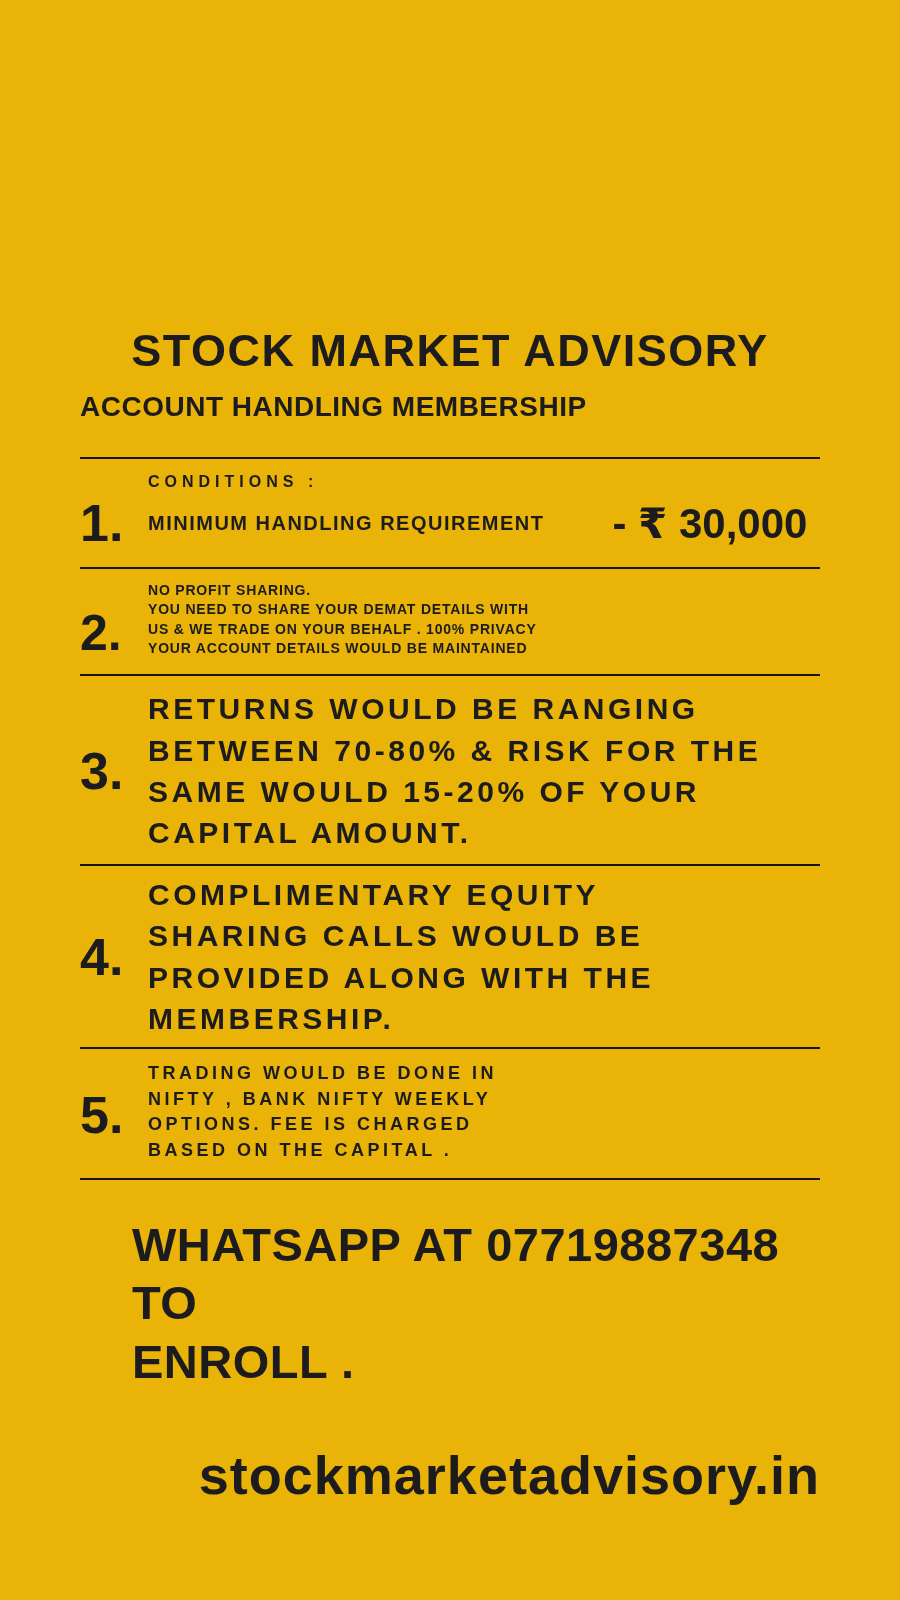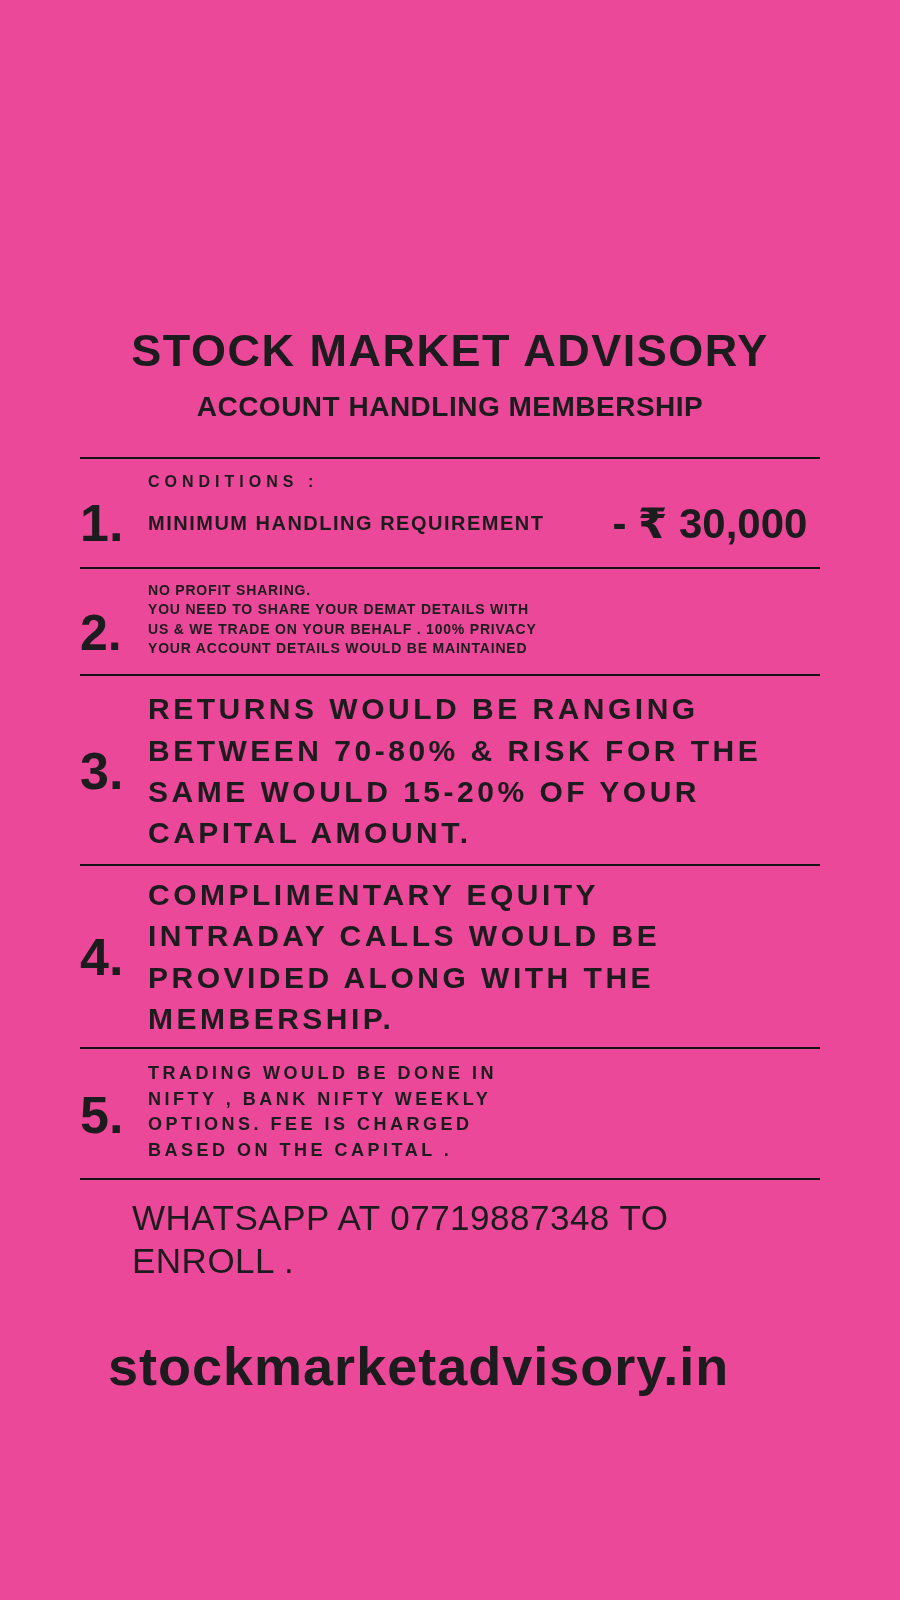--- a/index.html
+++ b/index.html
@@ -5,34 +5,33 @@
   * { margin: 0; padding: 0; box-sizing: border-box; }
   html, body { width: 900px; }
   body {
     font-family: "Liberation Sans", "DejaVu Sans", sans-serif;
     background: #f8e41d;
   }
   .poster {
     position: relative;
     width: 900px;
     height: 1600px;
-    background: #ec4899;
+    background: #eab308;
     color: #1c1c1e;
     overflow: hidden;
     padding: 325px 80px 0 80px;
   }
   .title {
     text-align: center;
     font-size: 45px;
     font-weight: 800;
     letter-spacing: 1.5px;
     color: #1c1c1e;
   }
   .subtitle {
-    text-align: center;
     font-size: 28px;
     font-weight: 800;
     letter-spacing: 0.5px;
     margin-top: 14px;
   }
   .rule {
     border: none;
     border-top: 2px solid #141414;
     margin: 0;
   }
@@ -87,34 +86,35 @@
   }
   .item-4 { align-items: center; padding: 8px 0 8px 0; }
   .item-5 { align-items: flex-start; padding: 12px 0 14px 0; }
   .item-5 .num { padding-top: 28px; }
   .item-5 .item-text {
     font-size: 18px;
     letter-spacing: 3.5px;
     line-height: 1.42;
   }
   .contact {
-    margin-top: 16px;
+    margin-top: 36px;
     margin-left: 52px;
-    font-size: 35px;
-    font-weight: 400;
+    font-size: 47px;
+    font-weight: 700;
     letter-spacing: 0.5px;
     white-space: pre-line;
     line-height: 1.25;
   }
   .website {
     margin-top: 52px;
     margin-left: 28px;
     font-size: 54px;
     font-weight: 800;
     letter-spacing: 1px;
+    text-align: right;
   }
 </style>
 </head>
 <body>
 
 <div class="poster">
 
   <h1 class="title">STOCK MARKET ADVISORY</h1>
   <h2 class="subtitle">ACCOUNT HANDLING MEMBERSHIP</h2>
 
@@ -146,21 +146,21 @@
 BETWEEN 70-80% &amp; RISK FOR THE
 SAME WOULD 15-20% OF YOUR
 CAPITAL AMOUNT.</span>
   </div>
 
   <hr class="rule">
 
   <div class="item item-4">
     <span class="num">4.</span>
     <span class="item-text">COMPLIMENTARY EQUITY
-INTRADAY CALLS WOULD BE
+SHARING CALLS WOULD BE
 PROVIDED ALONG WITH THE
 MEMBERSHIP.</span>
   </div>
 
   <hr class="rule">
 
   <div class="item item-5">
     <span class="num">5.</span>
     <span class="item-text">TRADING WOULD BE DONE IN
 NIFTY , BANK NIFTY WEEKLY

